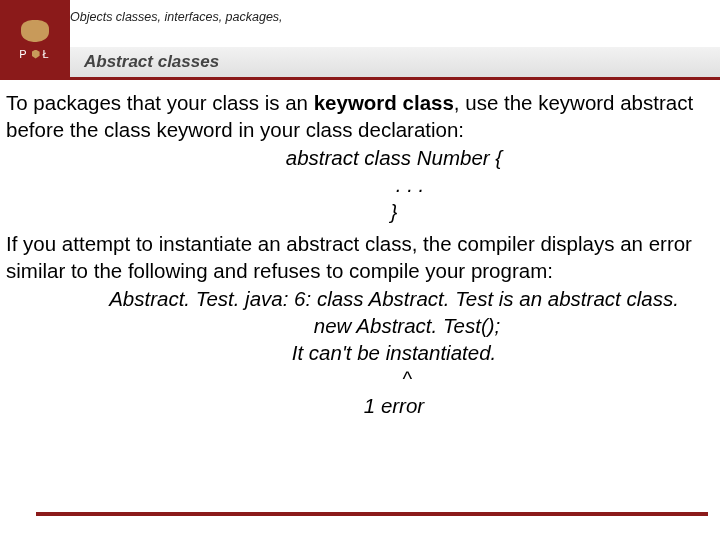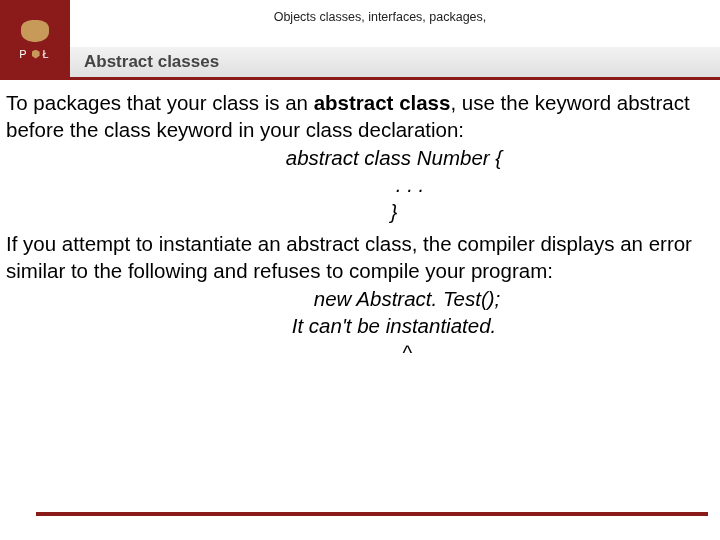--- a/index.html
+++ b/index.html
@@ -47,35 +47,37 @@
       background: #c89a5a;
       clip-path: polygon(50% 0, 100% 25%, 100% 70%, 50% 100%, 0 70%, 0 25%);
     }
     .header-right {
       flex: 1;
       display: flex;
       flex-direction: column;
     }
     .breadcrumb {
       flex: 1;
-      text-align: center;
+      text-align: left;
       padding: 10px 30px 0 0;
+      font-style: italic;
       font-size: 12.5px;
       color: #222;
       line-height: 1.25;
     }
     .title-bar {
       height: 30px;
       background: linear-gradient(to bottom, #f2f2f2, #e0e0e0);
       display: flex;
       align-items: center;
       padding-left: 14px;
       font-weight: bold;
       font-size: 17px;
       color: #444;
+      font-style: italic;
     }
     .content {
       padding: 10px 6px 0 6px;
       font-size: 20.5px;
       line-height: 1.3;
       color: #000;
     }
     .para { margin-bottom: 2px; }
     .bold { font-weight: bold; }
     .code-block {
@@ -121,28 +123,30 @@
   <div class="header-right">
     <div class="breadcrumb">
       <div>Objects classes, interfaces, packages,</div>
     </div>
     <div class="title-bar">Abstract classes</div>
   </div>
 </div>
 
 <div class="content">
   <div class="para">
-    <span>To packages that your class is an </span><span class="bold">abstract class</span><span>, use the keyword abstract before the class keyword in your class declaration:</span>
+    <span>To packages that your class is an </span><span class="bold">keyword class</span><span>, use the keyword abstract before the class keyword in your class declaration:</span>
   </div>
   <div class="code-block">
     <div class="code-line">abstract class Number {</div>
     <div class="code-line indent2">. . .</div>
     <div class="code-line indent0">}</div>
   </div>
   <div class="para">If you attempt to instantiate an abstract class, the compiler displays an error similar to the following and refuses to compile your program:</div>
   <div class="code-block">
+    <div class="err-line">Abstract. Test. java: 6: class Abstract. Test is an abstract class.</div>
     <div class="err-line indent2">new Abstract. Test();</div>
     <div class="err-line">It can't be instantiated.</div>
     <div class="err-line indent2">^</div>
+    <div class="one-error">1 error</div>
   </div>
 </div>
 
 <div class="footer-rule"></div>
 
 </body></html>

